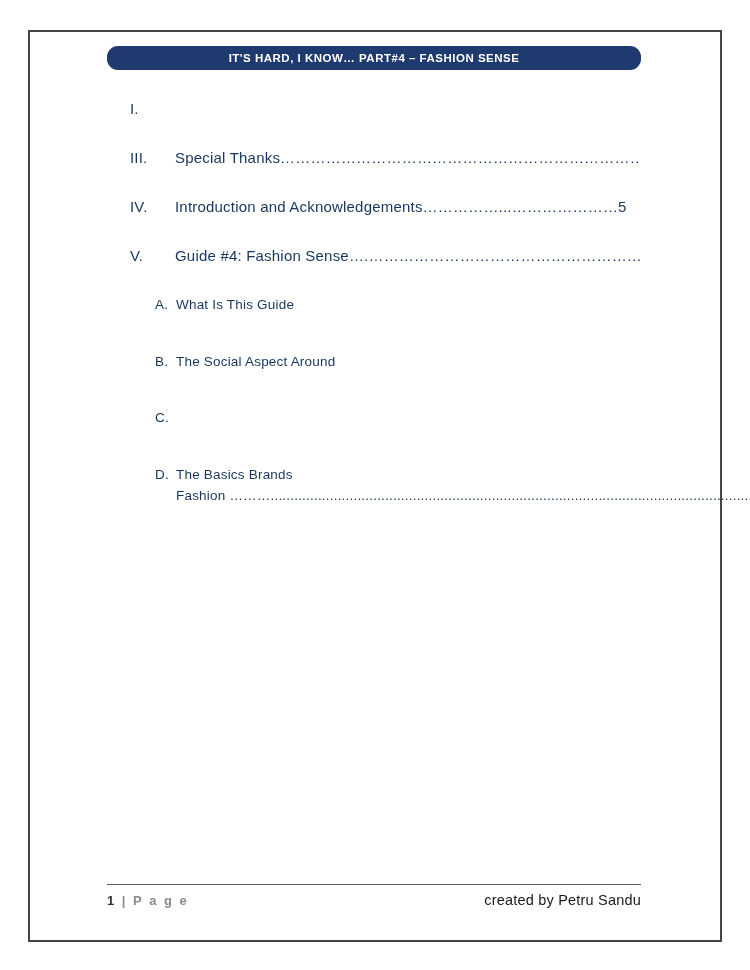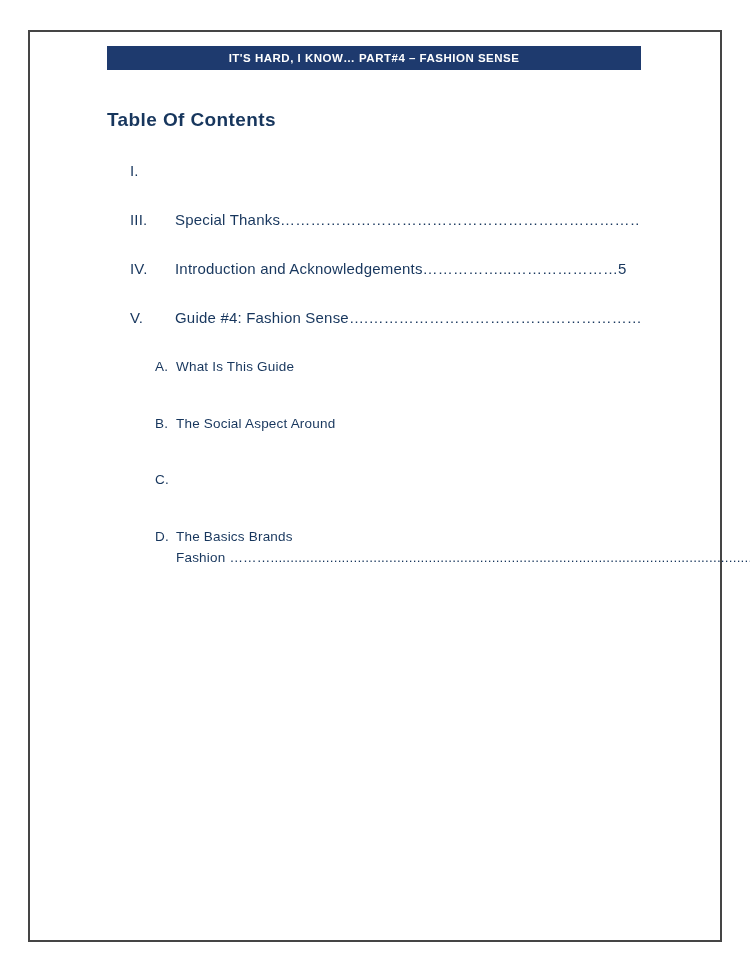--- a/index.html
+++ b/index.html
@@ -33,20 +33,21 @@
   .header-bar {
     height: 24px;
     background: #1e3a6e;
     color: #ffffff;
     display: flex;
     align-items: center;
     justify-content: center;
     font-size: 11.5px;
     font-weight: 600;
     letter-spacing: 0.5px;
+    border-radius: 11px;
   }
 
   .toc-heading {
     margin: 38px 0 0 0;
     font-size: 19px;
     line-height: 24px;
     font-weight: 600;
     letter-spacing: 0.4px;
     color: #17365d;
   }
@@ -124,21 +125,20 @@
 
 <div class="page">
   <div class="page-frame"></div>
 
   <div class="content">
 
     <div class="header-bar">
       <span>IT'S HARD, I KNOW… PART#4 – FASHION SENSE</span>
     </div>
 
-    <h1 class="toc-heading">Table Of Contents</h1>
 
     <div class="toc-main">
 
       <div class="toc-row">
         <span class="numeral">I.</span>
       </div>
 
 
       <div class="toc-row">
         <span class="numeral">III.</span>
@@ -180,15 +180,22 @@
       <div class="sub-row">
         <span class="letter">D.</span>
         <span class="sub-text">
           <span class="sub-line1">The Basics Brands</span><br>
           <span class="sub-line2"><span>Fashion ………...........................................................................................................................</span></span>
         </span>
       </div>
 
     </div>
 
+    <div class="footer">
+      <hr class="footer-rule">
+      <div class="footer-row">
+        <span class="footer-left"><span class="pagenum">1</span> <span class="pageword">| P a g e</span></span>
+        <span class="footer-right">created by Petru Sandu</span>
+      </div>
+    </div>
 
   </div>
 </div>
 
 </body></html>

